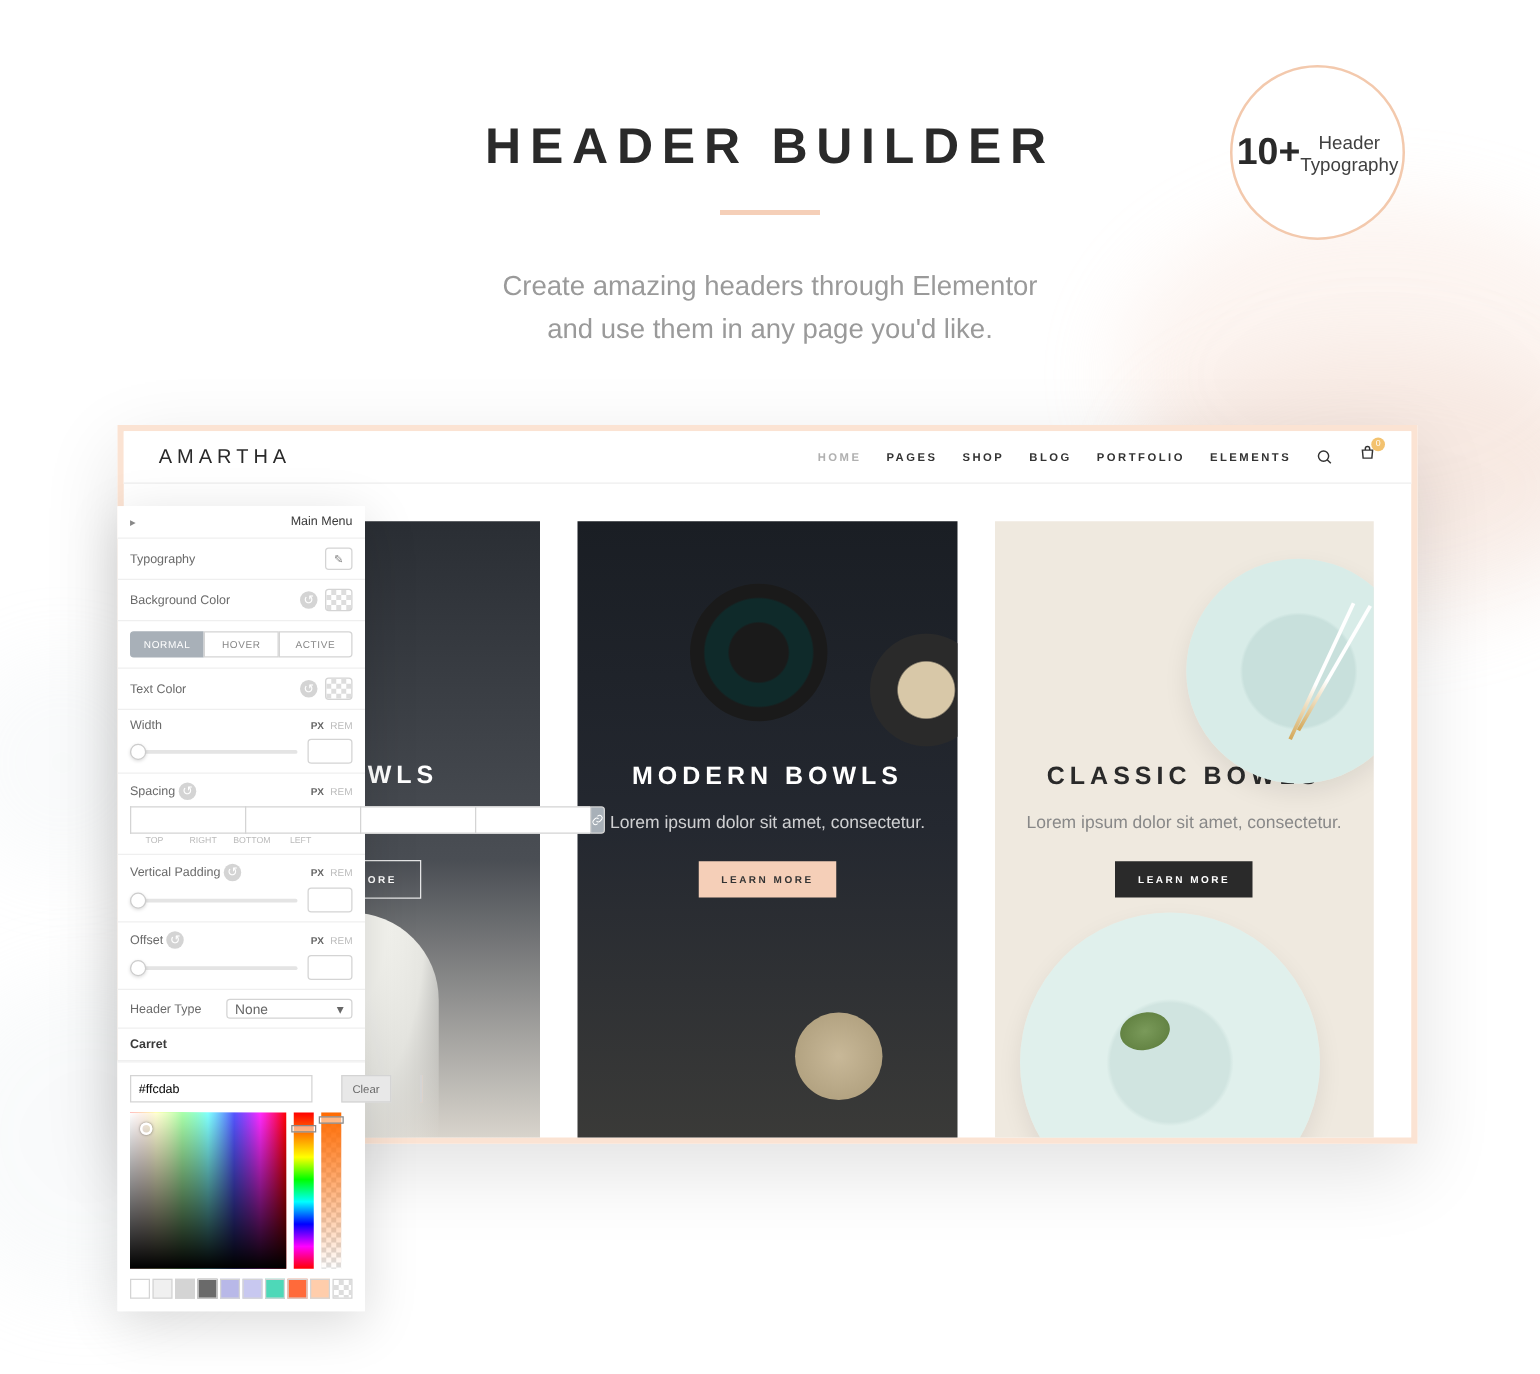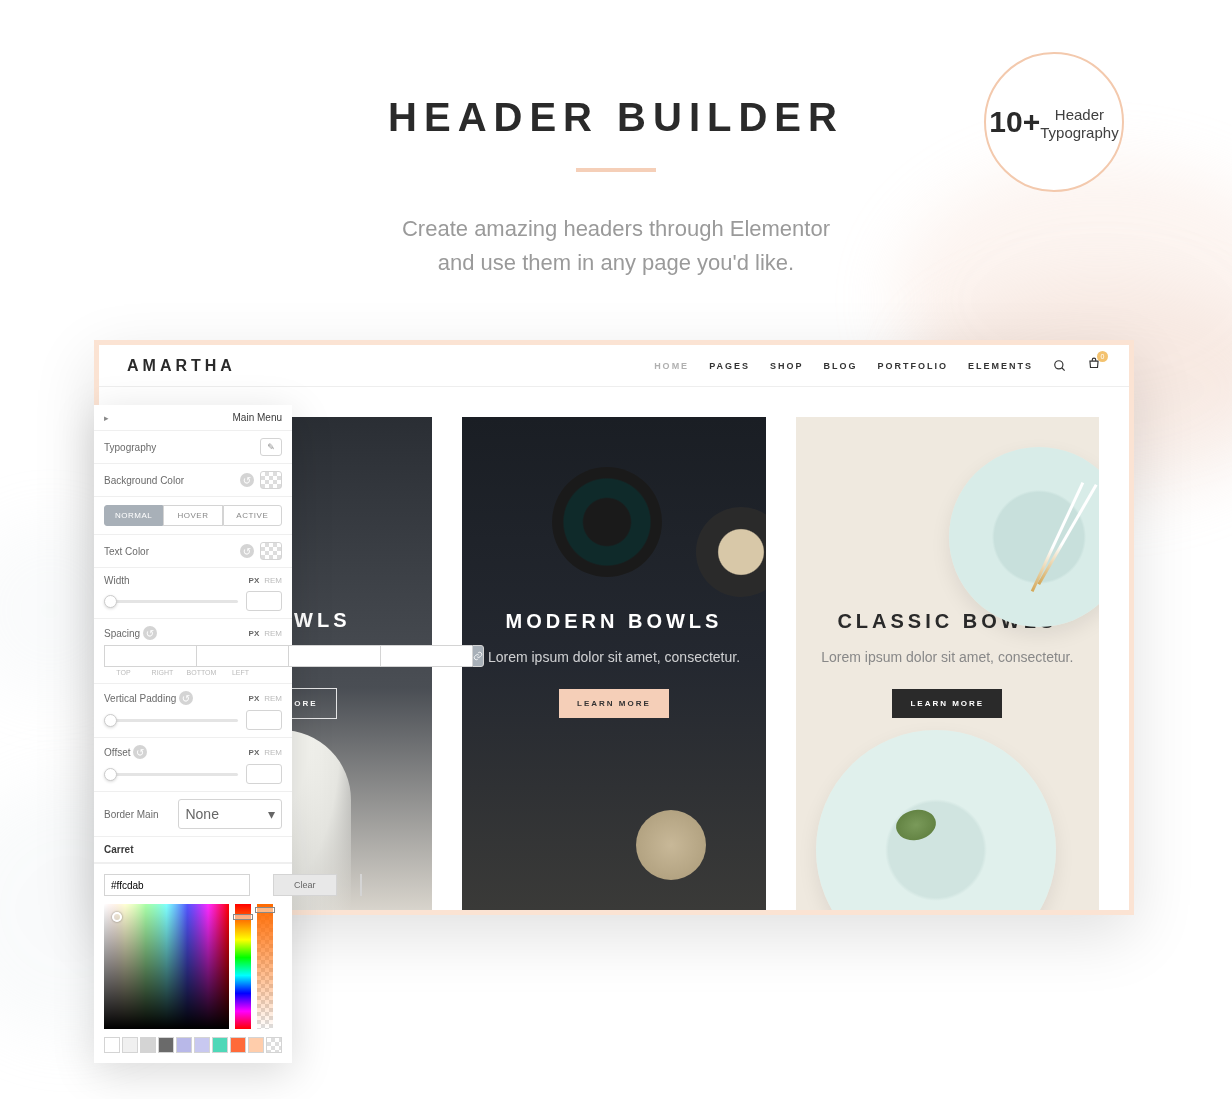--- a/index.html
+++ b/index.html
@@ -14,21 +14,21 @@
 .hero-title{font-size:40px;font-weight:600;letter-spacing:7px;color:#2a2a2a}
 .hero-underline{width:80px;height:4px;background:#f5cfb8;margin:28px auto 0}
 .hero-sub{margin-top:40px;font-size:22px;color:#9a9a9a;line-height:1.55}
 
 .badge{position:absolute;top:52px;right:108px;width:140px;height:140px;border:2px solid #f3c9ad;border-radius:50%;display:flex;flex-direction:row;align-items:center;justify-content:center;background:#fff}
 .badge-num{font-size:30px;font-weight:700;color:#2a2a2a}
 .badge-txt{font-size:15px;color:#404040;line-height:1.2;text-align:center;margin-top:4px}
 
 .preview{position:absolute;top:340px;left:94px;width:1040px;height:575px;background:#fff;box-shadow:0 20px 60px rgba(0,0,0,.12);border:5px solid #fbe3d3}
 .preview-hdr{height:42px;background:#fff;display:flex;align-items:center;padding:0 28px;border-bottom:1px solid #eee}
-.brand{font-size:16px;font-weight:700;letter-spacing:4px;color:#2a2a2a}
+.brand{font-size:16px;font-weight:400;letter-spacing:4px;color:#2a2a2a}
 .nav{margin-left:auto;display:flex;align-items:center;gap:20px}
 .nav a{font-size:9px;letter-spacing:2px;color:#333;text-decoration:none;font-weight:600}
 .nav a.active{color:#b0b0b0}
 .nav-icon{width:14px;height:14px;stroke:#333;fill:none;stroke-width:2}
 .cart{position:relative}
 .cart-badge{position:absolute;top:-6px;right:-7px;width:11px;height:11px;background:#f3c26f;border-radius:50%;font-size:7px;color:#fff;display:flex;align-items:center;justify-content:center}
 
 .cards{display:flex;gap:30px;padding:30px 30px 0;height:calc(100% - 42px)}
 .card{flex:1;position:relative;overflow:hidden;display:flex;flex-direction:column;align-items:center;justify-content:center}
 .card1{background:linear-gradient(180deg,#2a2e34,#4a4e54 55%,#d8d4cc)}
@@ -79,26 +79,26 @@
 .thumb{position:absolute;left:0;top:-5px;width:13px;height:13px;background:#fff;border:1px solid #ccc;border-radius:50%;box-shadow:0 1px 3px rgba(0,0,0,.15)}
 .num-input{width:36px;height:20px;border:1px solid #d4d4d4;border-radius:3px;font-size:9px;text-align:center;background:#fff}
 
 .spacing-boxes{display:flex;margin-top:4px}
 .sp-box{flex:1;height:22px;border:1px solid #d4d4d4;border-right:none;font-size:7px;text-align:center;color:#bbb;display:flex;flex-direction:column;justify-content:center;background:#fff}
 .sp-link{width:22px;height:22px;border:1px solid #d4d4d4;background:#a8b0b8;display:flex;align-items:center;justify-content:center;border-radius:0 3px 3px 0}
 .sp-link svg{width:10px;height:10px;stroke:#fff;fill:none;stroke-width:2}
 .sp-labels{display:flex;margin-top:2px}
 .sp-labels span{flex:1;font-size:7px;text-align:center;color:#bbb}
 
-.select{flex:1;margin-left:20px;height:30px;border:1px solid #d4d4d4;border-radius:3px;font-size:14px;padding:0 6px;background:#fff;color:#666;display:flex;align-items:center;justify-content:space-between;cursor:pointer}
+.select{flex:1;margin-left:20px;height:16px;border:1px solid #d4d4d4;border-radius:3px;font-size:11px;padding:0 6px;background:#fff;color:#666;display:flex;align-items:flex-end;justify-content:space-between;cursor:pointer}
 
 .picker{padding:10px;background:#fff;border-top:1px solid #efefef}
 .picker-top{display:flex;gap:23px;align-items:center;margin-bottom:8px}
 .hex-input{flex:1;height:22px;border:1px solid #d4d4d4;font-size:10px;padding:0 6px;background:#fff}
-.clear-btn{height:22px;padding:0 20px;border:1px solid #d4d4d4;background:#e8e8e8;font-size:9px;color:#666;cursor:pointer}
+.clear-btn{height:22px;padding:0 8px;border:1px solid #d4d4d4;background:#e8e8e8;font-size:9px;color:#666;cursor:pointer}
 .color-chip{width:28px;height:22px;background:#f5cfb8;border:1px solid #d4d4d4}
 .picker-main{display:flex;gap:6px}
 .sat{width:125px;height:125px;background:linear-gradient(to top,#000,transparent),linear-gradient(to right,#fff,transparent),linear-gradient(to right,red,yellow,lime,cyan,blue,magenta,red);position:relative;cursor:crosshair}
 .sat-cursor{position:absolute;top:8px;left:8px;width:10px;height:10px;border:2px solid #fff;border-radius:50%;box-shadow:0 0 2px rgba(0,0,0,.5)}
 .hue{width:16px;height:125px;background:linear-gradient(red,#ff8000,yellow,lime,cyan,blue,magenta,red);position:relative;cursor:pointer}
 .hue-cursor{position:absolute;top:10px;left:-2px;width:20px;height:6px;border:1px solid #888;background:rgba(255,255,255,.5)}
 .alpha{width:16px;height:125px;background:linear-gradient(#ff6a00,transparent),repeating-conic-gradient(#ddd 0 25%,#fff 0 50%) 0 0/8px 8px;position:relative;cursor:pointer}
 .alpha-cursor{position:absolute;top:3px;left:-2px;width:20px;height:6px;border:1px solid #888;background:rgba(255,255,255,.5)}
 .swatches{display:flex;gap:2px;margin-top:8px;flex-wrap:wrap}
 .sw{width:16px;height:16px;border:1px solid #d4d4d4;cursor:pointer}
@@ -278,21 +278,21 @@
     </div>
     <div class="slider">
       <div class="track">
           <div class="thumb"></div>
         </div>
       <input class="num-input" style="">
     </div>
   </div>
 
   <div class="panel-sec">
-    <span>Border Main</span>
+    <span>Header Type</span>
     <div class="select">
       <span>None</span>
         <span>▾</span>
     </div>
   </div>
 
   <div class="panel-sec" style="font-weight:700;color:#3a3a3a">
     <span>Carret</span>
   </div>
 

